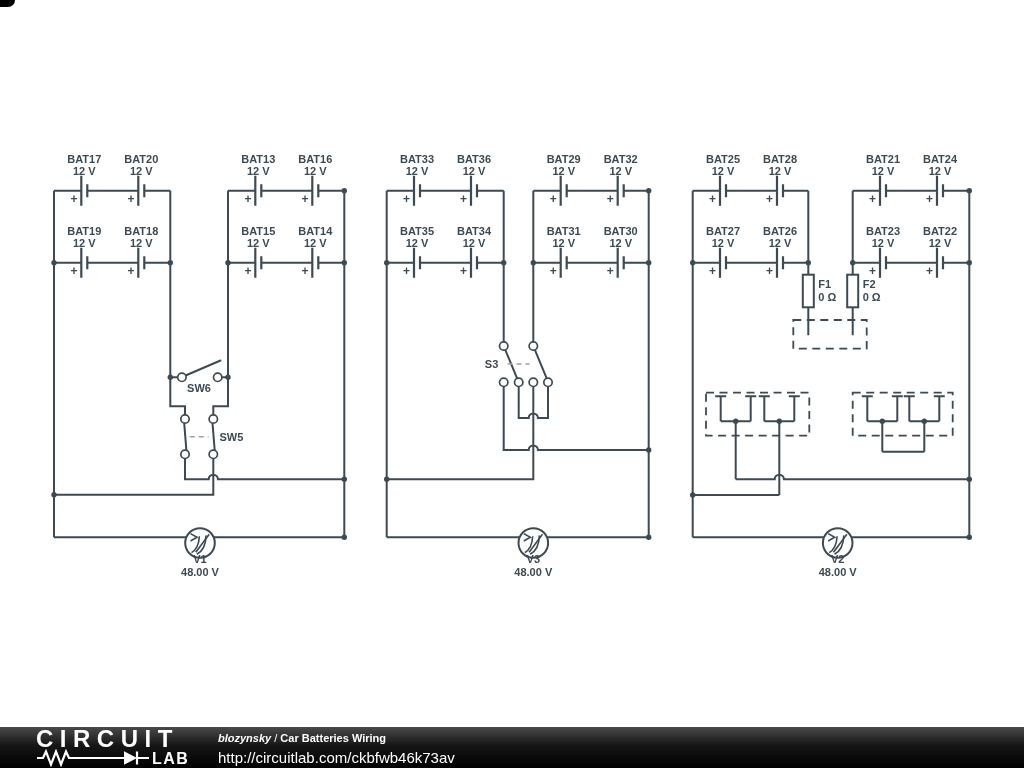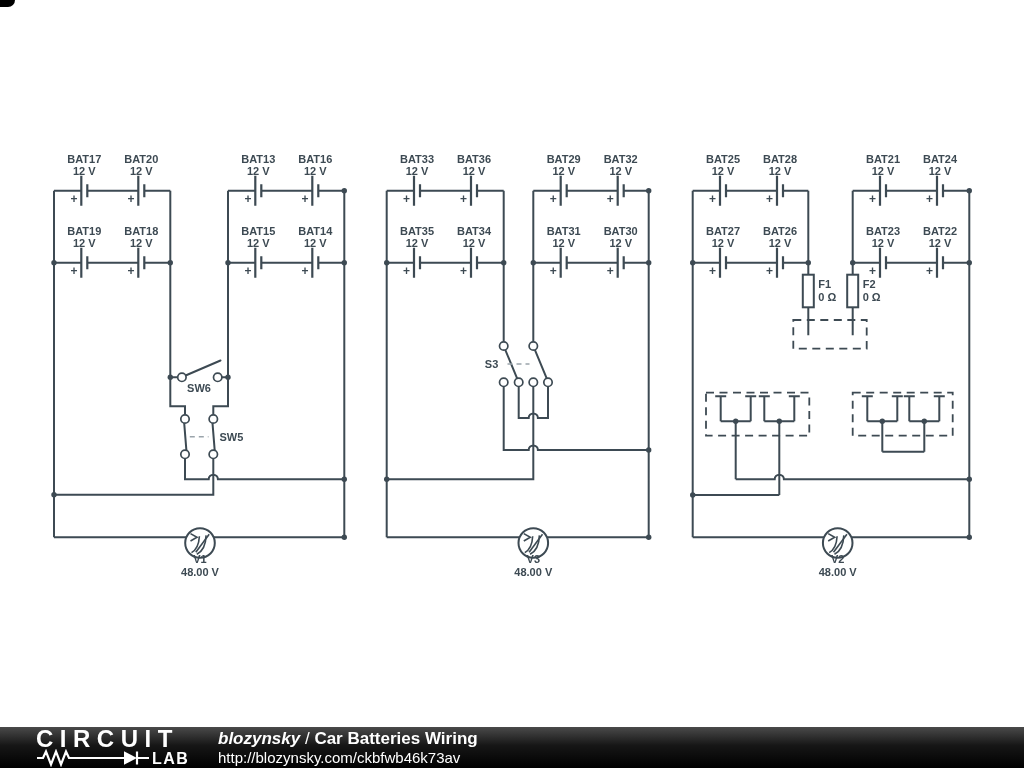--- a/index.html
+++ b/index.html
@@ -22,21 +22,21 @@
   .mglyph{stroke:#3d4a53;fill:none;stroke-width:1.6;}
   .mcircle{fill:#fff;stroke:#3d4a53;stroke-width:2;}
   .footer{position:absolute;left:0;top:727px;width:1024px;height:41px;
           background:linear-gradient(180deg,#4a4a4a 0%,#161616 45%,#000 100%);
           display:flex;align-items:center;}
   .logo{margin-left:36px;width:170px;color:#fff;}
   .logo-word{font-size:24px;line-height:21px;letter-spacing:6.5px;font-weight:700;}
   .logo-row{display:block;}
   .logo-row text{font:700 16px "Liberation Sans",sans-serif;fill:#fff;letter-spacing:1.5px;}
   .meta{margin-left:12px;color:#fff;}
-  .meta-line1{font-size:17px;line-height:19px;text-align:center;}
+  .meta-line1{font-size:11px;line-height:19px;}
   .author{font-style:italic;font-weight:700;}
   .sep{font-weight:400;}
   .title{font-weight:700;}
   .meta-url{font-size:15px;line-height:19px;font-weight:400;}
   .corner-artifact{position:absolute;left:0;top:0;width:15px;height:7px;background:#000;
                    border-bottom-right-radius:7px;}
 </style>
 </head>
 <body>
 
@@ -240,15 +240,15 @@
     <div class="logo-word">CIRCUIT</div>
     <svg class="logo-row" width="168" height="18" viewBox="0 0 168 18">
       <path d="M1,9H7L10,2.5L15,15.5L20,2.5L25,15.5L30,2.5L33,9H88" stroke="#fff" stroke-width="2.2" fill="none"></path>
       <path d="M88,2.2L88,15.8L101,9Z" fill="#fff"></path>
       <path d="M101,2.5V15.5 M101,9H113" stroke="#fff" stroke-width="2.2" fill="none"></path>
       <text x="116" y="14.5">LAB</text>
     </svg>
   </div>
   <div class="meta">
     <div class="meta-line1"><span class="author">blozynsky</span><span class="sep"> / </span><span class="title">Car Batteries Wiring</span></div>
-    <div class="meta-url">http://blozynsky.com/ckbfwb46k73av</div>
+    <div class="meta-url">http://circuitlab.com/ckbfwb46k73av</div>
   </div>
 </div>
 
 </body></html>

